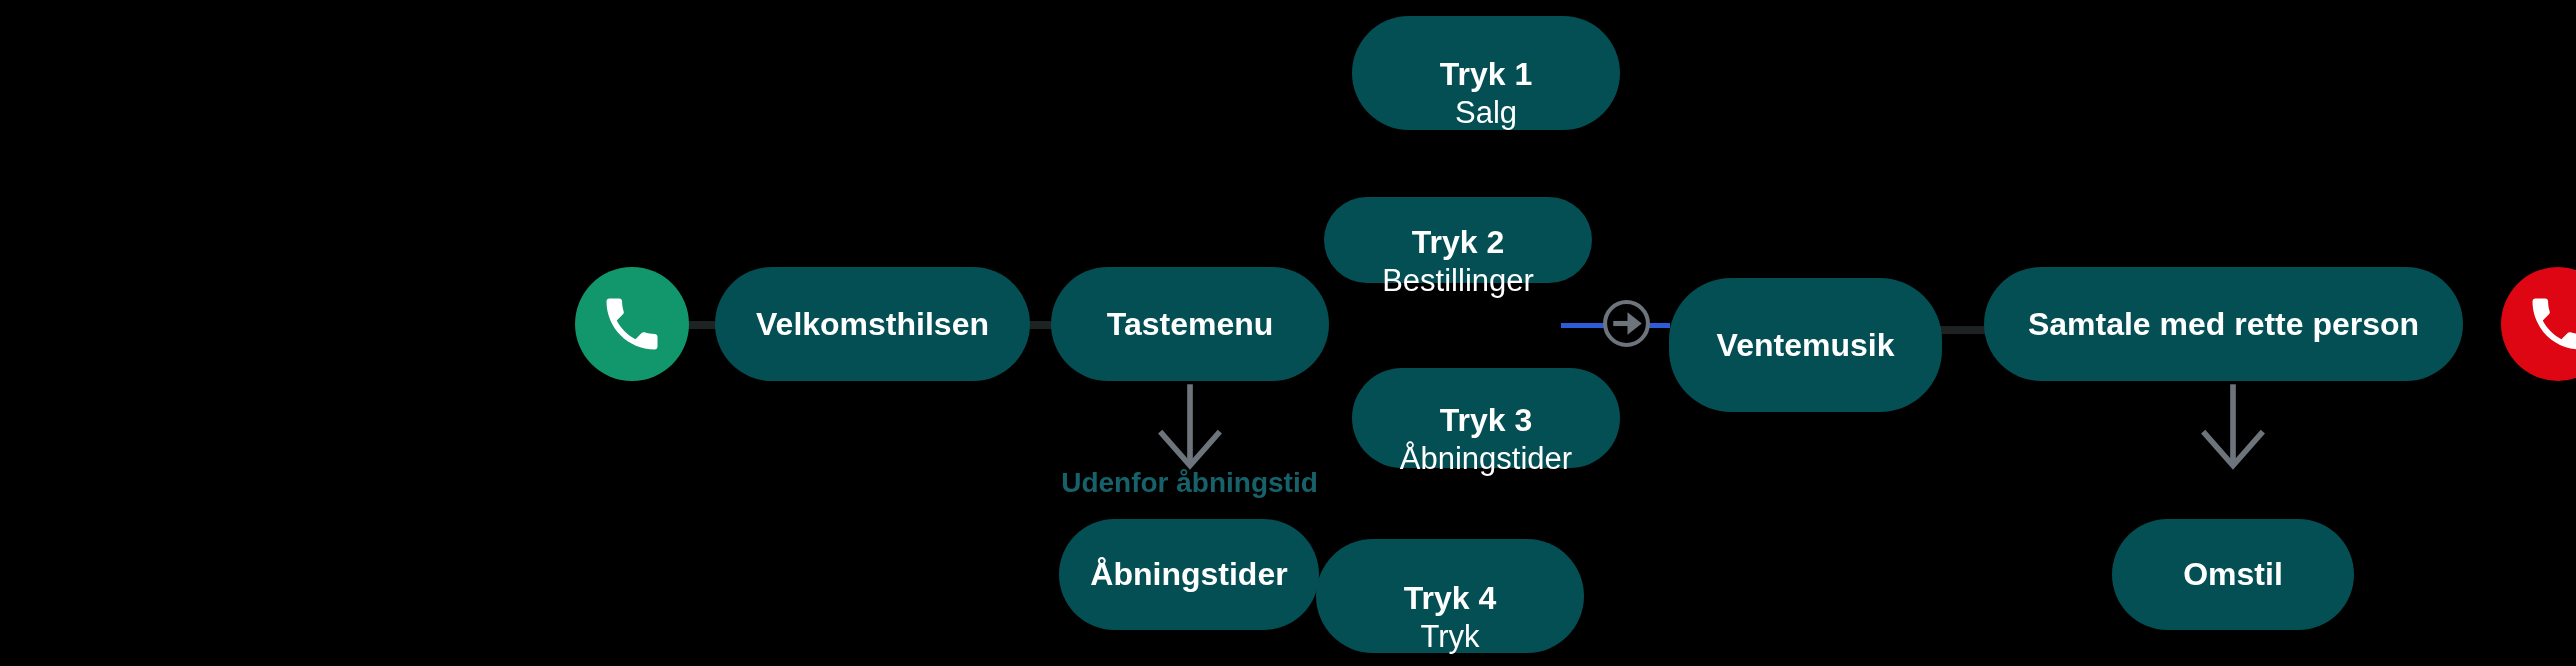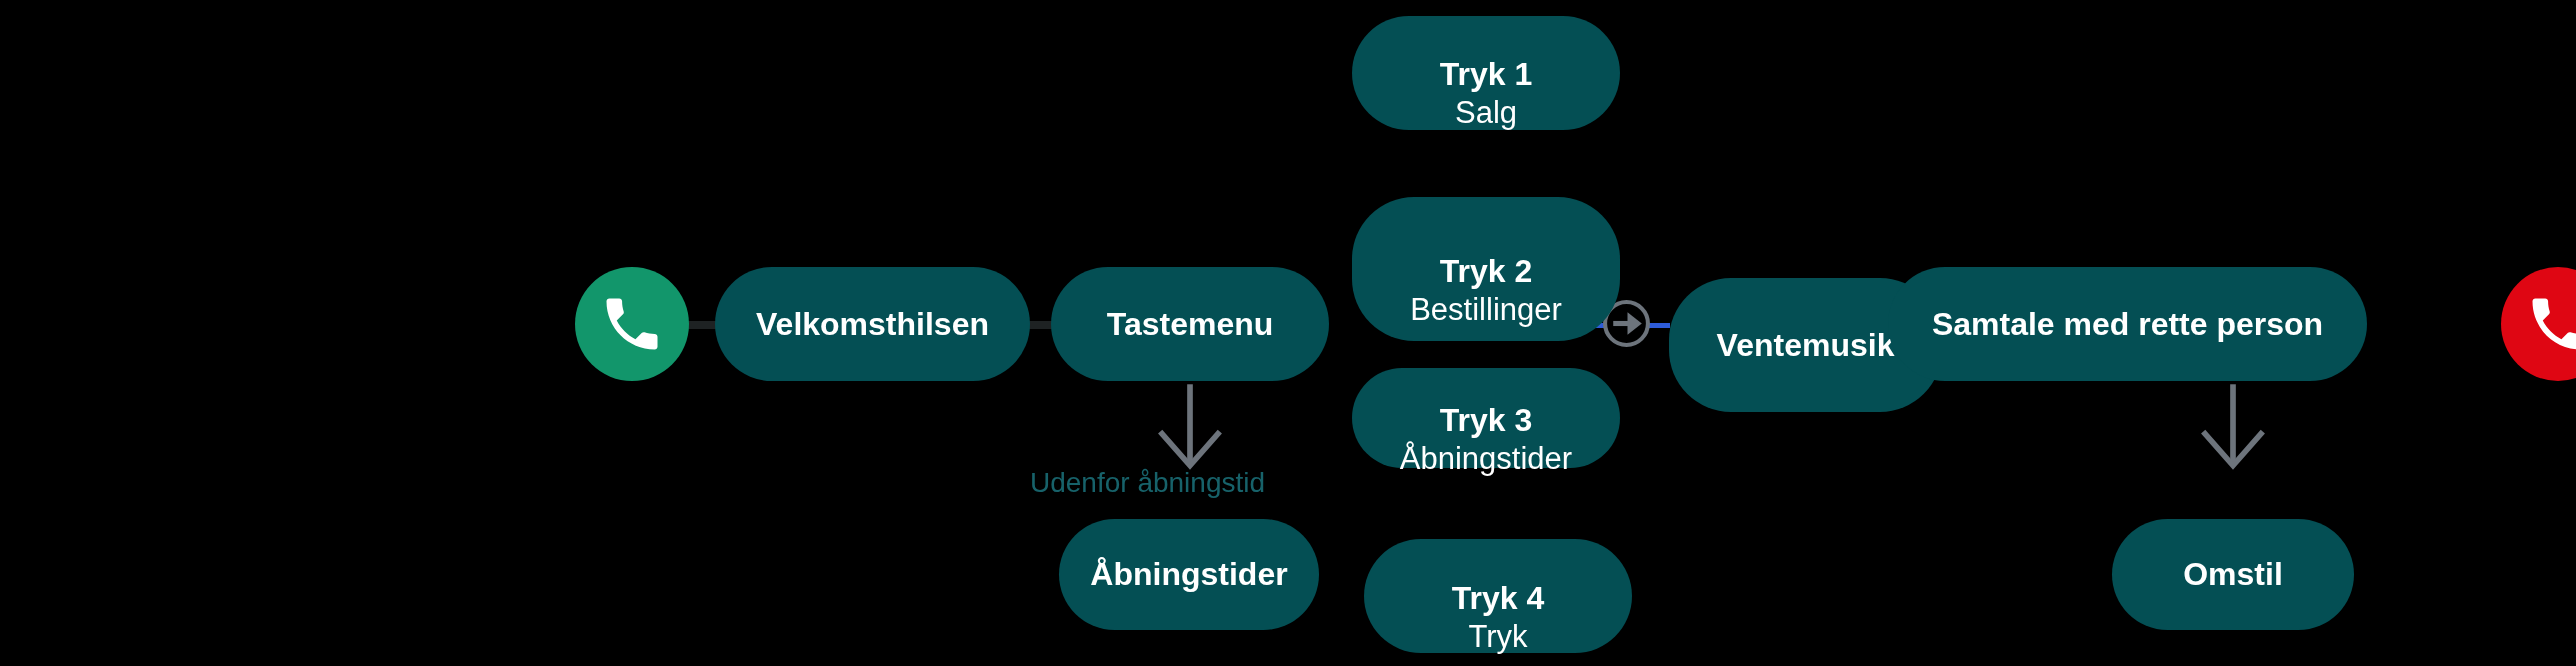--- a/index.html
+++ b/index.html
@@ -41,22 +41,23 @@
   .h-connector {
     position: absolute;
     height: 7.7px;
     background: #1E2223;
     z-index: 1;
   }
   .h-connector.blue { background: #2E5CD9; height: 4.6px; }
   .branch-label {
     position: absolute;
     color: #17626A;
-    font-weight: normal;
+    font-weight: bold;
     font-size: 28px;
+    text-align: center;
     z-index: 3;
   }
   .icon-abs { position: absolute; z-index: 2; }
 </style>
 </head>
 <body>
 
 <div class="canvas">
 
   <div class="circle-icon start" style="left:575px; top:267px;">
@@ -85,48 +86,48 @@
   <div class="branch-label" style="left:1030px; top:467px; width:319px;">Udenfor åbningstid</div>
 
   <div class="pill single" style="left:1059px; top:519px; width:260px; height:111px;">
     <span>Åbningstider</span>
   </div>
 
   <div class="pill" style="left:1352px; top:15.5px; width:268px; height:114px;">
     <span class="line1">Tryk 1</span>
     <span class="line2">Salg</span>
   </div>
-  <div class="pill" style="left:1352px; top:197px; width:268px; height:144px;">
+  <div class="pill" style="left:1324px; top:197px; width:268px; height:86px;">
     <span class="line1">Tryk 2</span>
     <span class="line2">Bestillinger</span>
   </div>
   <div class="pill" style="left:1352px; top:368px; width:268px; height:100px;">
     <span class="line1">Tryk 3</span>
     <span class="line2">Åbningstider</span>
   </div>
-  <div class="pill" style="left:1364px; top:539px; width:268px; height:114px;">
+  <div class="pill" style="left:1316px; top:539px; width:268px; height:114px;">
     <span class="line1">Tryk 4</span>
     <span class="line2">Tryk</span>
   </div>
 
   <div class="h-connector blue" style="left:1561px; top:323px; width:109px;"></div>
 
   <svg class="icon-abs" style="left:1602px; top:299px;" width="49" height="49" viewBox="0 0 96 96">
     <circle cx="48" cy="48" r="42" fill="#000000" stroke="#6D747C" stroke-width="8"></circle>
     <line x1="22" y1="48" x2="58" y2="48" stroke="#6D747C" stroke-width="10"></line>
     <polygon points="50,26 78,48 50,70" fill="#6D747C"></polygon>
   </svg>
 
   <div class="pill single" style="left:1669px; top:278px; width:273px; height:134px;">
     <span>Ventemusik</span>
   </div>
 
   <div class="h-connector" style="left:1937px; top:326px; width:64px;"></div>
 
-  <div class="pill single" style="left:1888px; top:267px; width:479px; height:114px;">
+  <div class="pill single" style="left:1984px; top:267px; width:479px; height:114px;">
     <span>Samtale med rette person</span>
   </div>
 
   <div class="circle-icon end" style="left:2501px; top:267px;">
     <svg width="68" height="68" viewBox="0 0 24 24">
       <path fill="#ffffff" d="M6.62 10.79c1.44 2.83 3.76 5.14 6.59 6.59l2.2-2.2c.27-.27.67-.36 1.02-.24 1.12.37 2.33.57 3.57.57.55 0 1 .45 1 1V20c0 .55-.45 1-1 1-9.39 0-17-7.61-17-17 0-.55.45-1 1-1h3.5c.55 0 1 .45 1 1 0 1.25.2 2.45.57 3.57.11.35.03.74-.25 1.02l-2.2 2.2z"></path>
     </svg>
   </div>
 
   <svg class="icon-abs" style="left:2197px; top:384px;" width="72" height="89" viewBox="0 0 140 172">

